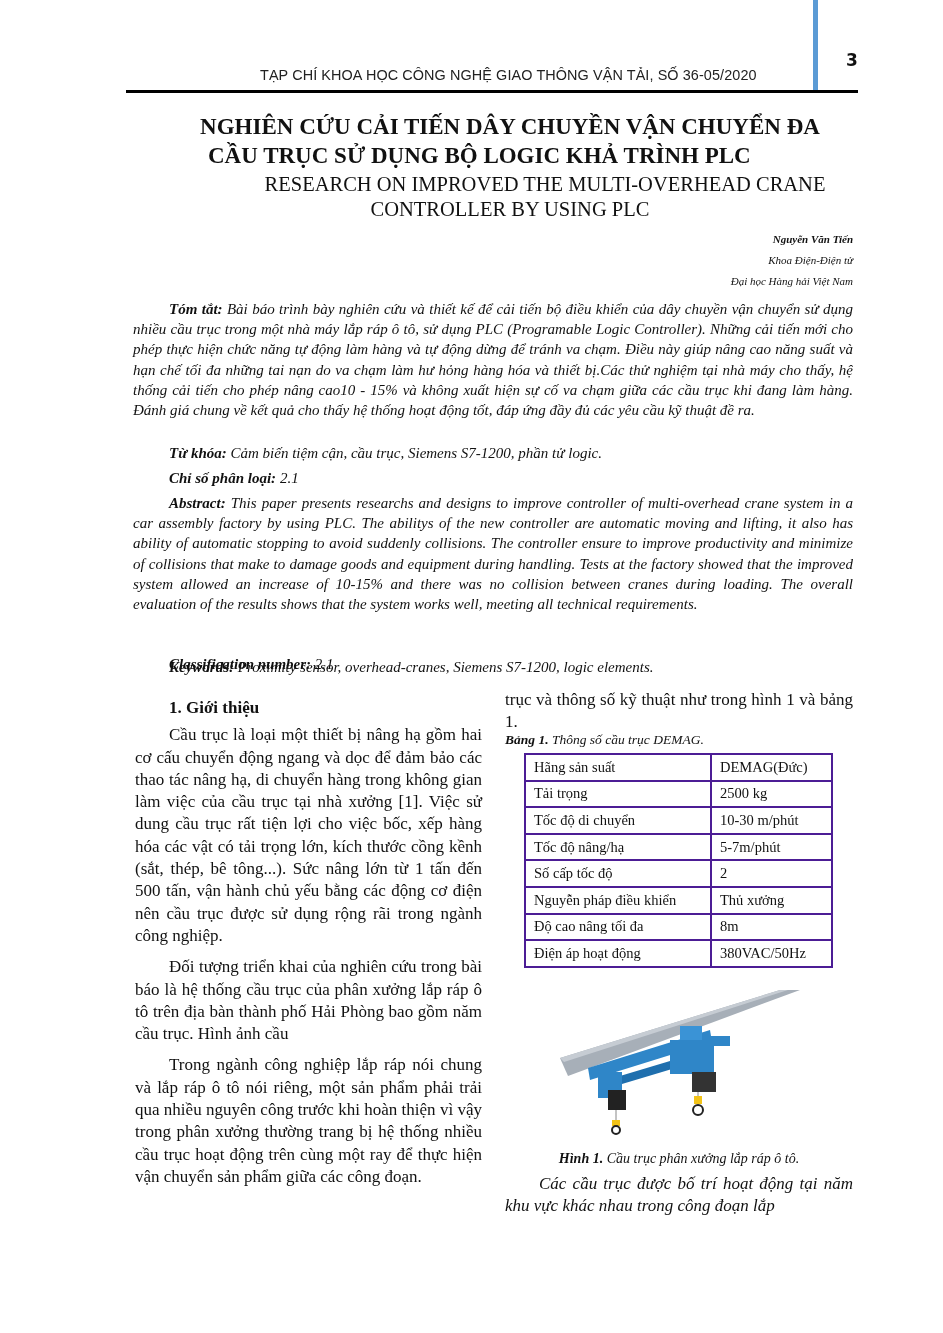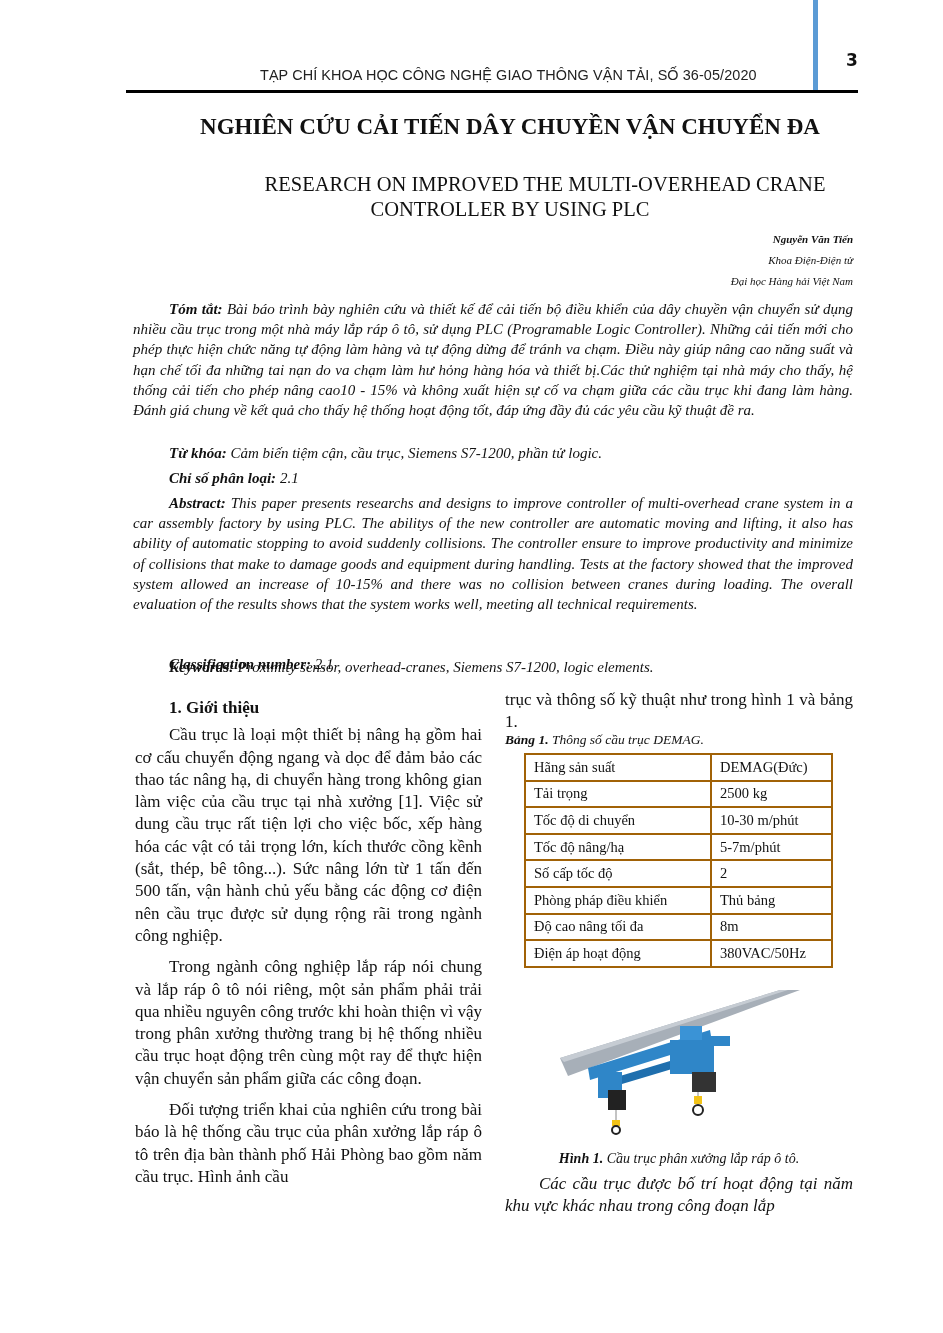--- a/index.html
+++ b/index.html
@@ -18,37 +18,38 @@
   .abs .lbl { font-weight:bold; }
   .indent { text-indent:36px; }
   .col { position:absolute; font-size:17px; line-height:22.3px; text-align:justify; }
   .col-left { left:135px; top:697px; width:347px; }
   .col-left p { margin:4px 0 9px 0; text-indent:34px; }
   .sec-head { font-weight:bold; font-size:17px; margin:0 0 5px 0; padding-left:34px; }
   .col-right-text { position:absolute; left:505px; top:689px; width:348px; font-size:17px; line-height:22.3px; text-align:justify; }
   .tbl-caption { position:absolute; left:505px; top:732px; width:348px; text-align:left; font-style:italic; font-size:13.5px; }
   .tbl-caption b { font-style:italic; }
   table.spec { position:absolute; left:524px; top:753px; width:309px; border-collapse:collapse; font-size:14.5px; }
-  table.spec td { border:2px solid #a16207; height:24.6px; padding:0 8px; }
+  table.spec td { border:2px solid #4c1d95; height:24.6px; padding:0 8px; }
   table.spec td:first-child { width:168px; }
   .figure { position:absolute; left:560px; top:990px; width:260px; height:145px; }
   .fig-caption { position:absolute; left:505px; top:1151px; width:348px; text-align:center; font-style:italic; font-size:14px; }
   .fig-caption b { font-style:italic; }
   .col-right-bottom { position:absolute; left:505px; top:1173px; width:348px; font-size:17px; line-height:22.3px; text-align:justify; text-indent:34px;font-style:italic; }
 </style>
 </head>
 <body>
 
 <div class="vbar"></div>
 <div class="header-text">TẠP CHÍ KHOA HỌC CÔNG NGHỆ GIAO THÔNG VẬN TẢI, SỐ 36-05/2020</div>
 <div class="page-num">3</div>
 <div class="hrule"></div>
 
 <div class="title-vi">
   <div>NGHIÊN CỨU CẢI TIẾN DÂY CHUYỀN VẬN CHUYỂN ĐA</div>
+  <div>CẦU TRỤC SỬ DỤNG BỘ LOGIC KHẢ TRÌNH PLC</div>
 </div>
 <div class="title-en">
   <div>RESEARCH ON IMPROVED THE MULTI-OVERHEAD CRANE</div>
   <div>CONTROLLER BY USING PLC</div>
 </div>
 
 <div class="author">
   <div class="name">Nguyễn Văn Tiến</div>
   <div>Khoa Điện-Điện tử</div>
   <div>Đại học Hàng hải Việt Nam</div>
@@ -62,22 +63,22 @@
 
 <div class="abs indent" style="top:493px;"><span class="lbl">Abstract:</span><span> This paper presents researchs and designs to improve controller of multi-overhead crane system in a car assembly factory by using PLC. The abilitys of the new controller are automatic moving and lifting, it also has ability of automatic stopping to avoid suddenly collisions. The controller ensure to improve productivity and minimize of collisions that make to damage goods and equipment during handling. Tests at the factory showed that the improved system allowed an increase of 10-15% and there was no collision between cranes during loading. The overall evaluation of the results shows that the system works well, meeting all technical requirements.</span></div>
 
 <div class="abs indent" style="top:637px;margin-top:20px;"><span class="lbl">Keywords:</span><span> Proximity sensor, overhead-cranes, Siemens S7-1200, logic elements.</span></div>
 
 <div class="abs indent" style="top:654px;"><span class="lbl">Classification number:</span><span> 2.1</span></div>
 
 <div class="col col-left">
   <div class="sec-head">1. Giới thiệu</div>
   <p>Cầu trục là loại một thiết bị nâng hạ gồm hai cơ cấu chuyển động ngang và dọc để đảm bảo các thao tác nâng hạ, di chuyển hàng trong không gian làm việc của cầu trục tại nhà xưởng [1]. Việc sử dung cầu trục rất tiện lợi cho việc bốc, xếp hàng hóa các vật có tải trọng lớn, kích thước cồng kềnh (sắt, thép, bê tông...). Sức nâng lớn từ 1 tấn đến 500 tấn, vận hành chủ yếu bằng các động cơ điện nên cầu trục được sử dụng rộng rãi trong ngành công nghiệp.</p>
+  <p>Đối tượng triển khai của nghiên cứu trong bài báo là hệ thống cầu trục của phân xưởng lắp ráp ô tô trên địa bàn thành phố Hải Phòng bao gồm năm cầu trục. Hình ảnh cầu</p>
   <p>Trong ngành công nghiệp lắp ráp nói chung và lắp ráp ô tô nói riêng, một sản phẩm phải trải qua nhiều nguyên công trước khi hoàn thiện vì vậy trong phân xưởng thường trang bị hệ thống nhiều cầu trục hoạt động trên cùng một ray để thực hiện vận chuyển sản phẩm giữa các công đoạn.</p>
-  <p>Đối tượng triển khai của nghiên cứu trong bài báo là hệ thống cầu trục của phân xưởng lắp ráp ô tô trên địa bàn thành phố Hải Phòng bao gồm năm cầu trục. Hình ảnh cầu</p>
 </div>
 
 <div class="col-right-text">trục và thông số kỹ thuật như trong hình 1 và bảng 1.</div>
 
 <div class="tbl-caption"><b>Bảng 1.</b><span> Thông số cầu trục DEMAG.</span></div>
 
 <table class="spec">
   <tbody>
       <tr>
         <td>Hãng sản suất</td>
@@ -93,22 +94,22 @@
       </tr>
   <tr>
         <td>Tốc độ nâng/hạ</td>
         <td>5-7m/phút</td>
       </tr>
   <tr>
         <td>Số cấp tốc độ</td>
         <td>2</td>
       </tr>
   <tr>
-        <td>Phòng pháp điều khiển</td>
-        <td>Thủ bảng</td>
+        <td>Nguyễn pháp điều khiển</td>
+        <td>Thủ xưởng</td>
       </tr>
   <tr>
         <td>Độ cao nâng tối đa</td>
         <td>8m</td>
       </tr>
   <tr>
         <td>Điện áp hoạt động</td>
         <td>380VAC/50Hz</td>
       </tr>
 </tbody>

